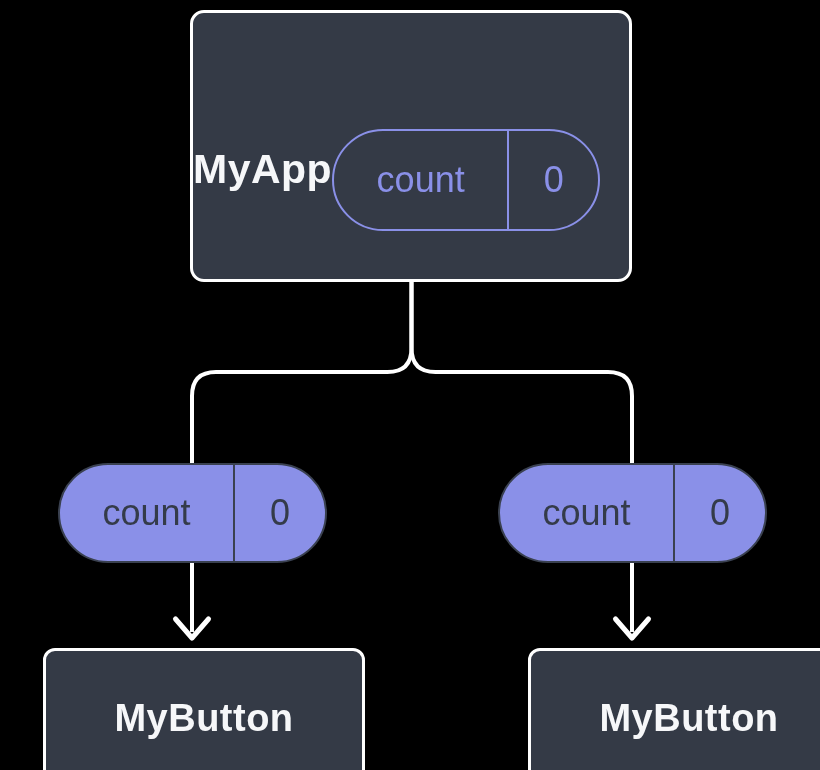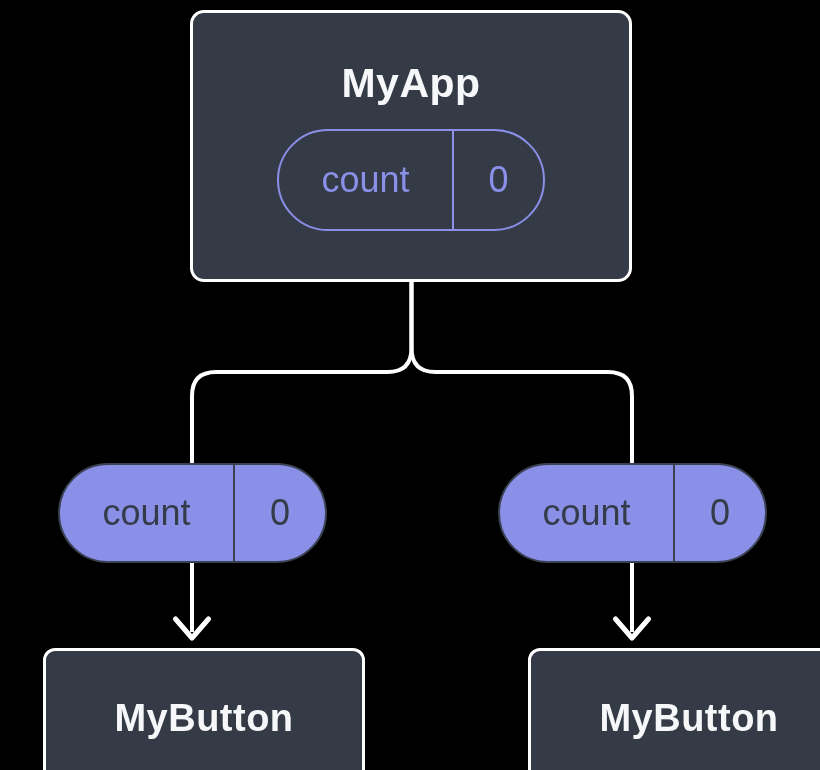--- a/index.html
+++ b/index.html
@@ -22,21 +22,21 @@
     overflow:hidden;
   }
   .wires{position:absolute;left:0;top:0;width:820px;height:770px;}
   .wire{fill:none;stroke:var(--wire);stroke-width:4;}
   .arrow-head{fill:none;stroke:var(--wire);stroke-width:5;stroke-linecap:round;stroke-linejoin:round;}
 
   .component-box{
     position:absolute;
     background:var(--box-fill);
     border:3px solid var(--box-border);
-    display:flex;flex-direction:column;align-items:center;
+    display:flex;align-items:center;
   }
   .root-box{
     left:190px;top:10px;width:442px;height:272px;
     border-radius:14px;
     padding-top:46px;
   }
   .root-title{
     color:var(--title-text);
     font-size:41px;font-weight:700;
     line-height:48px;

